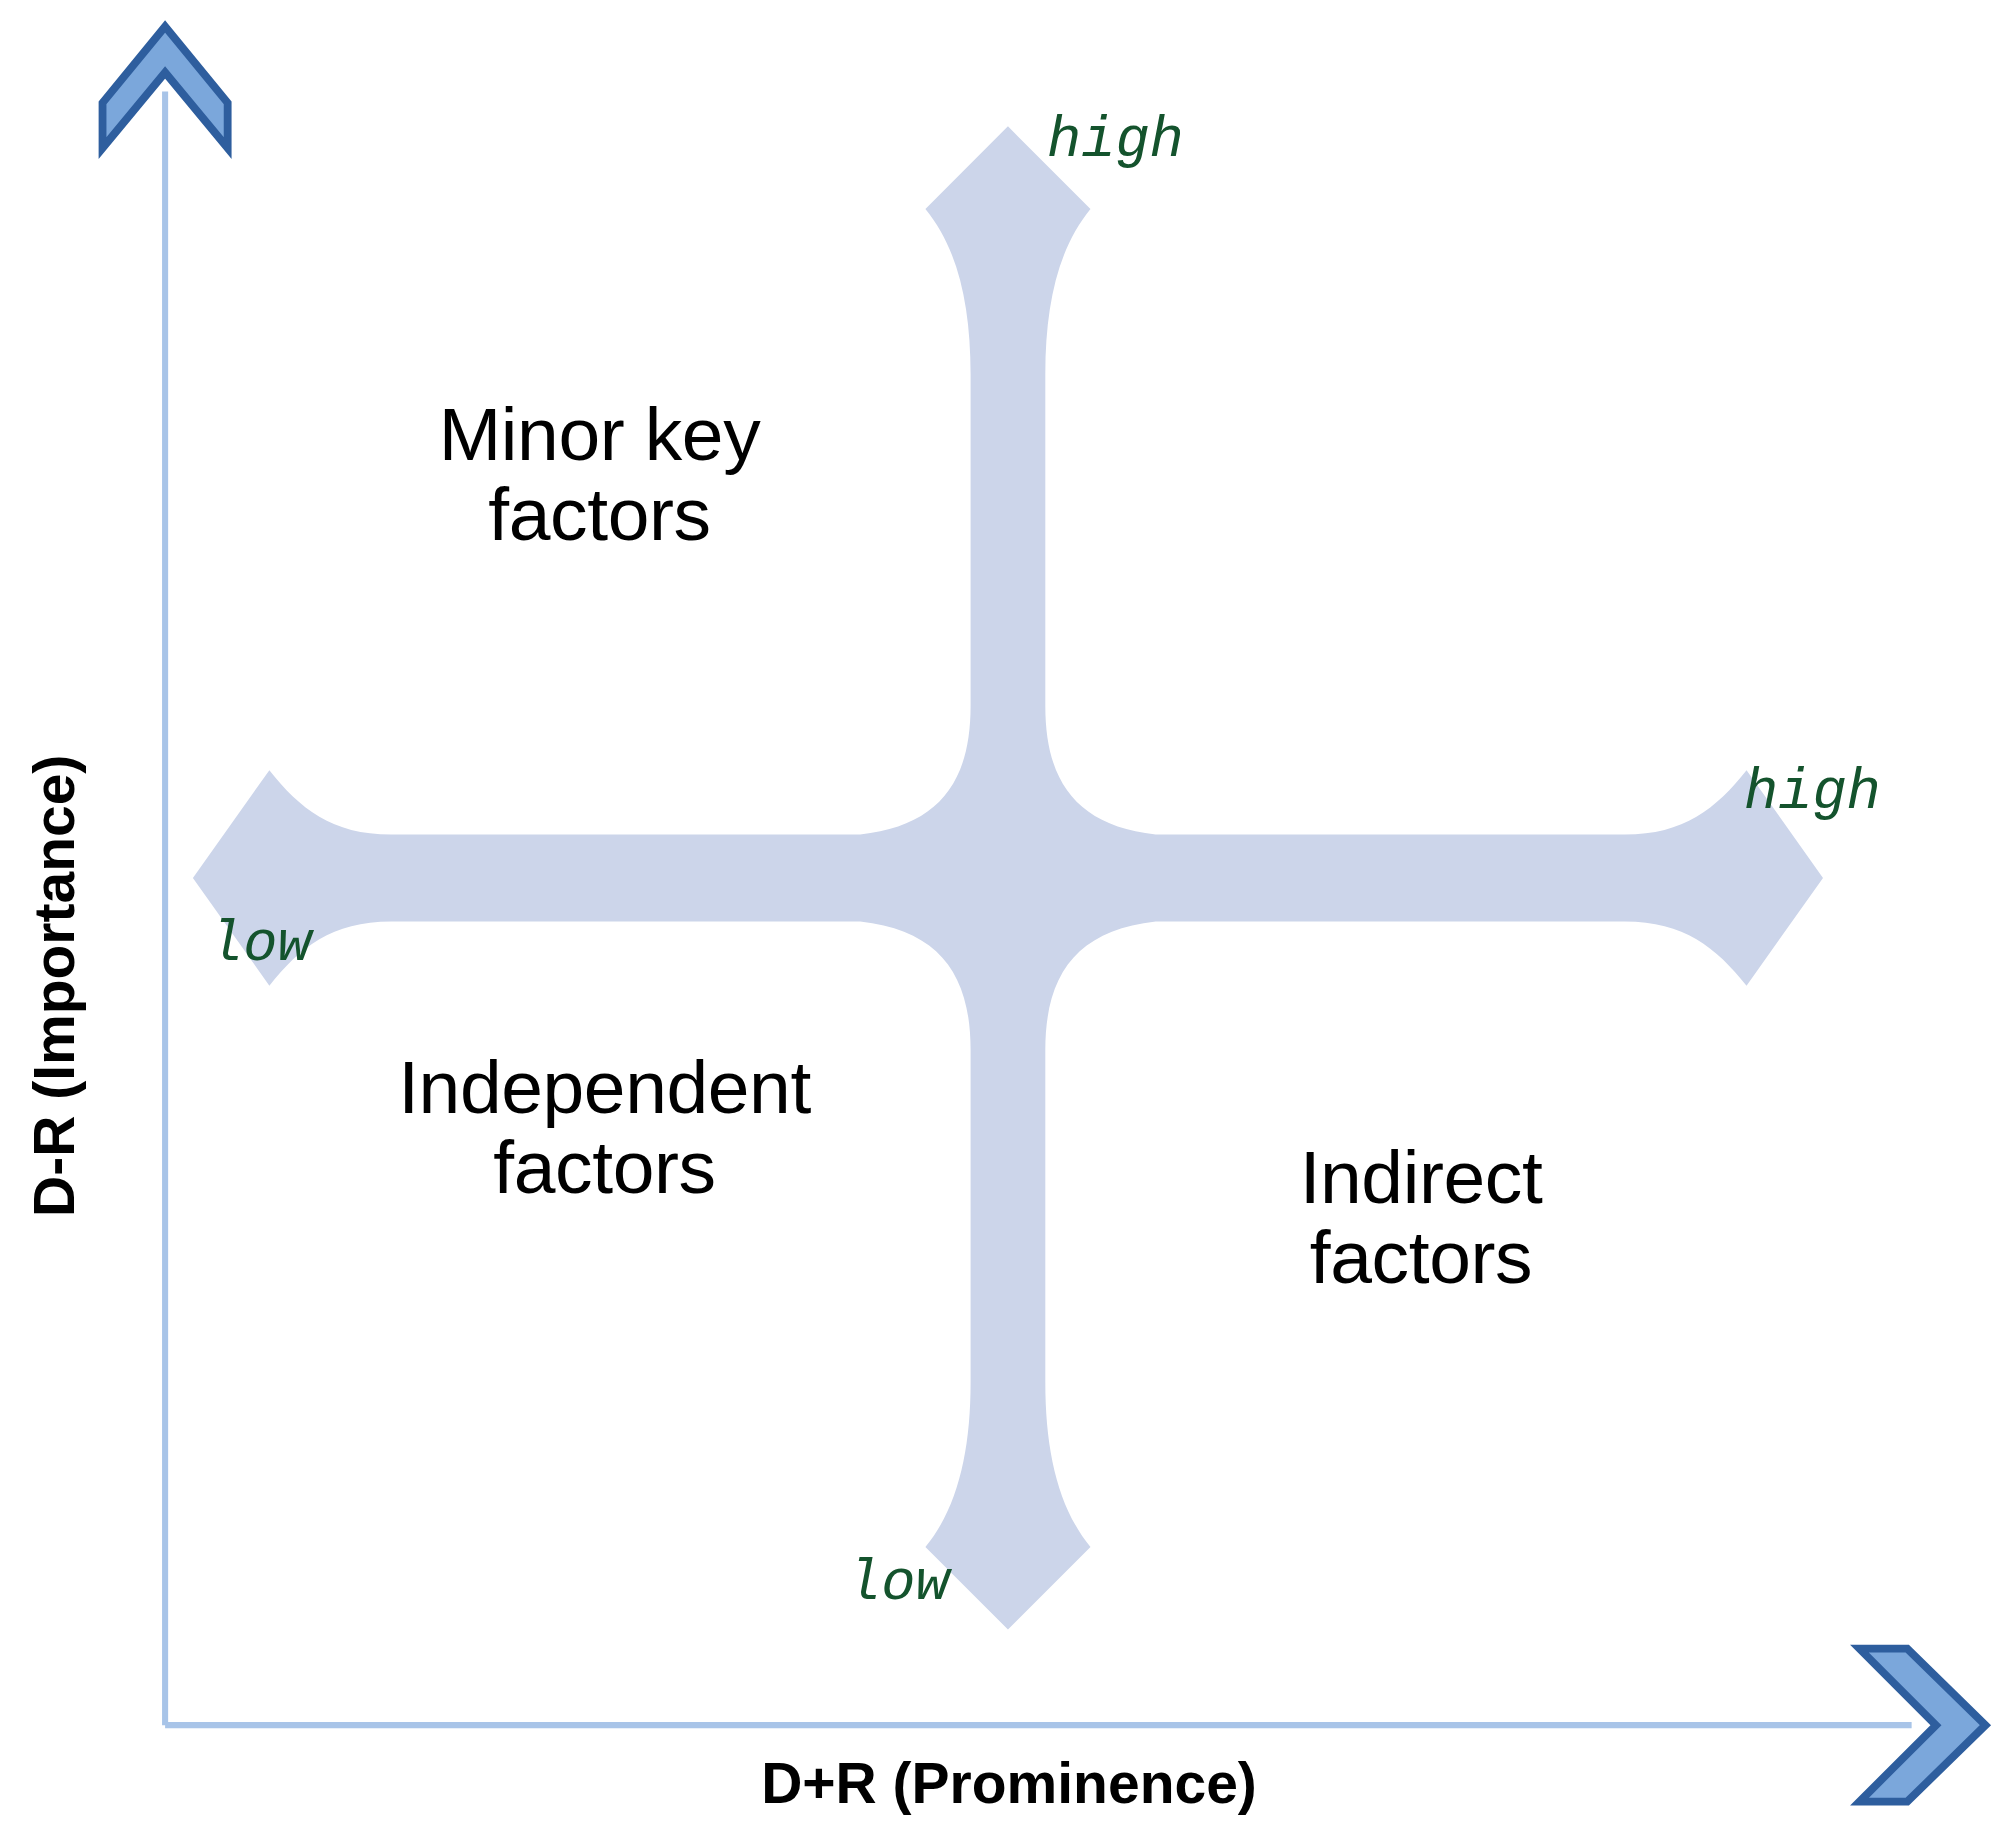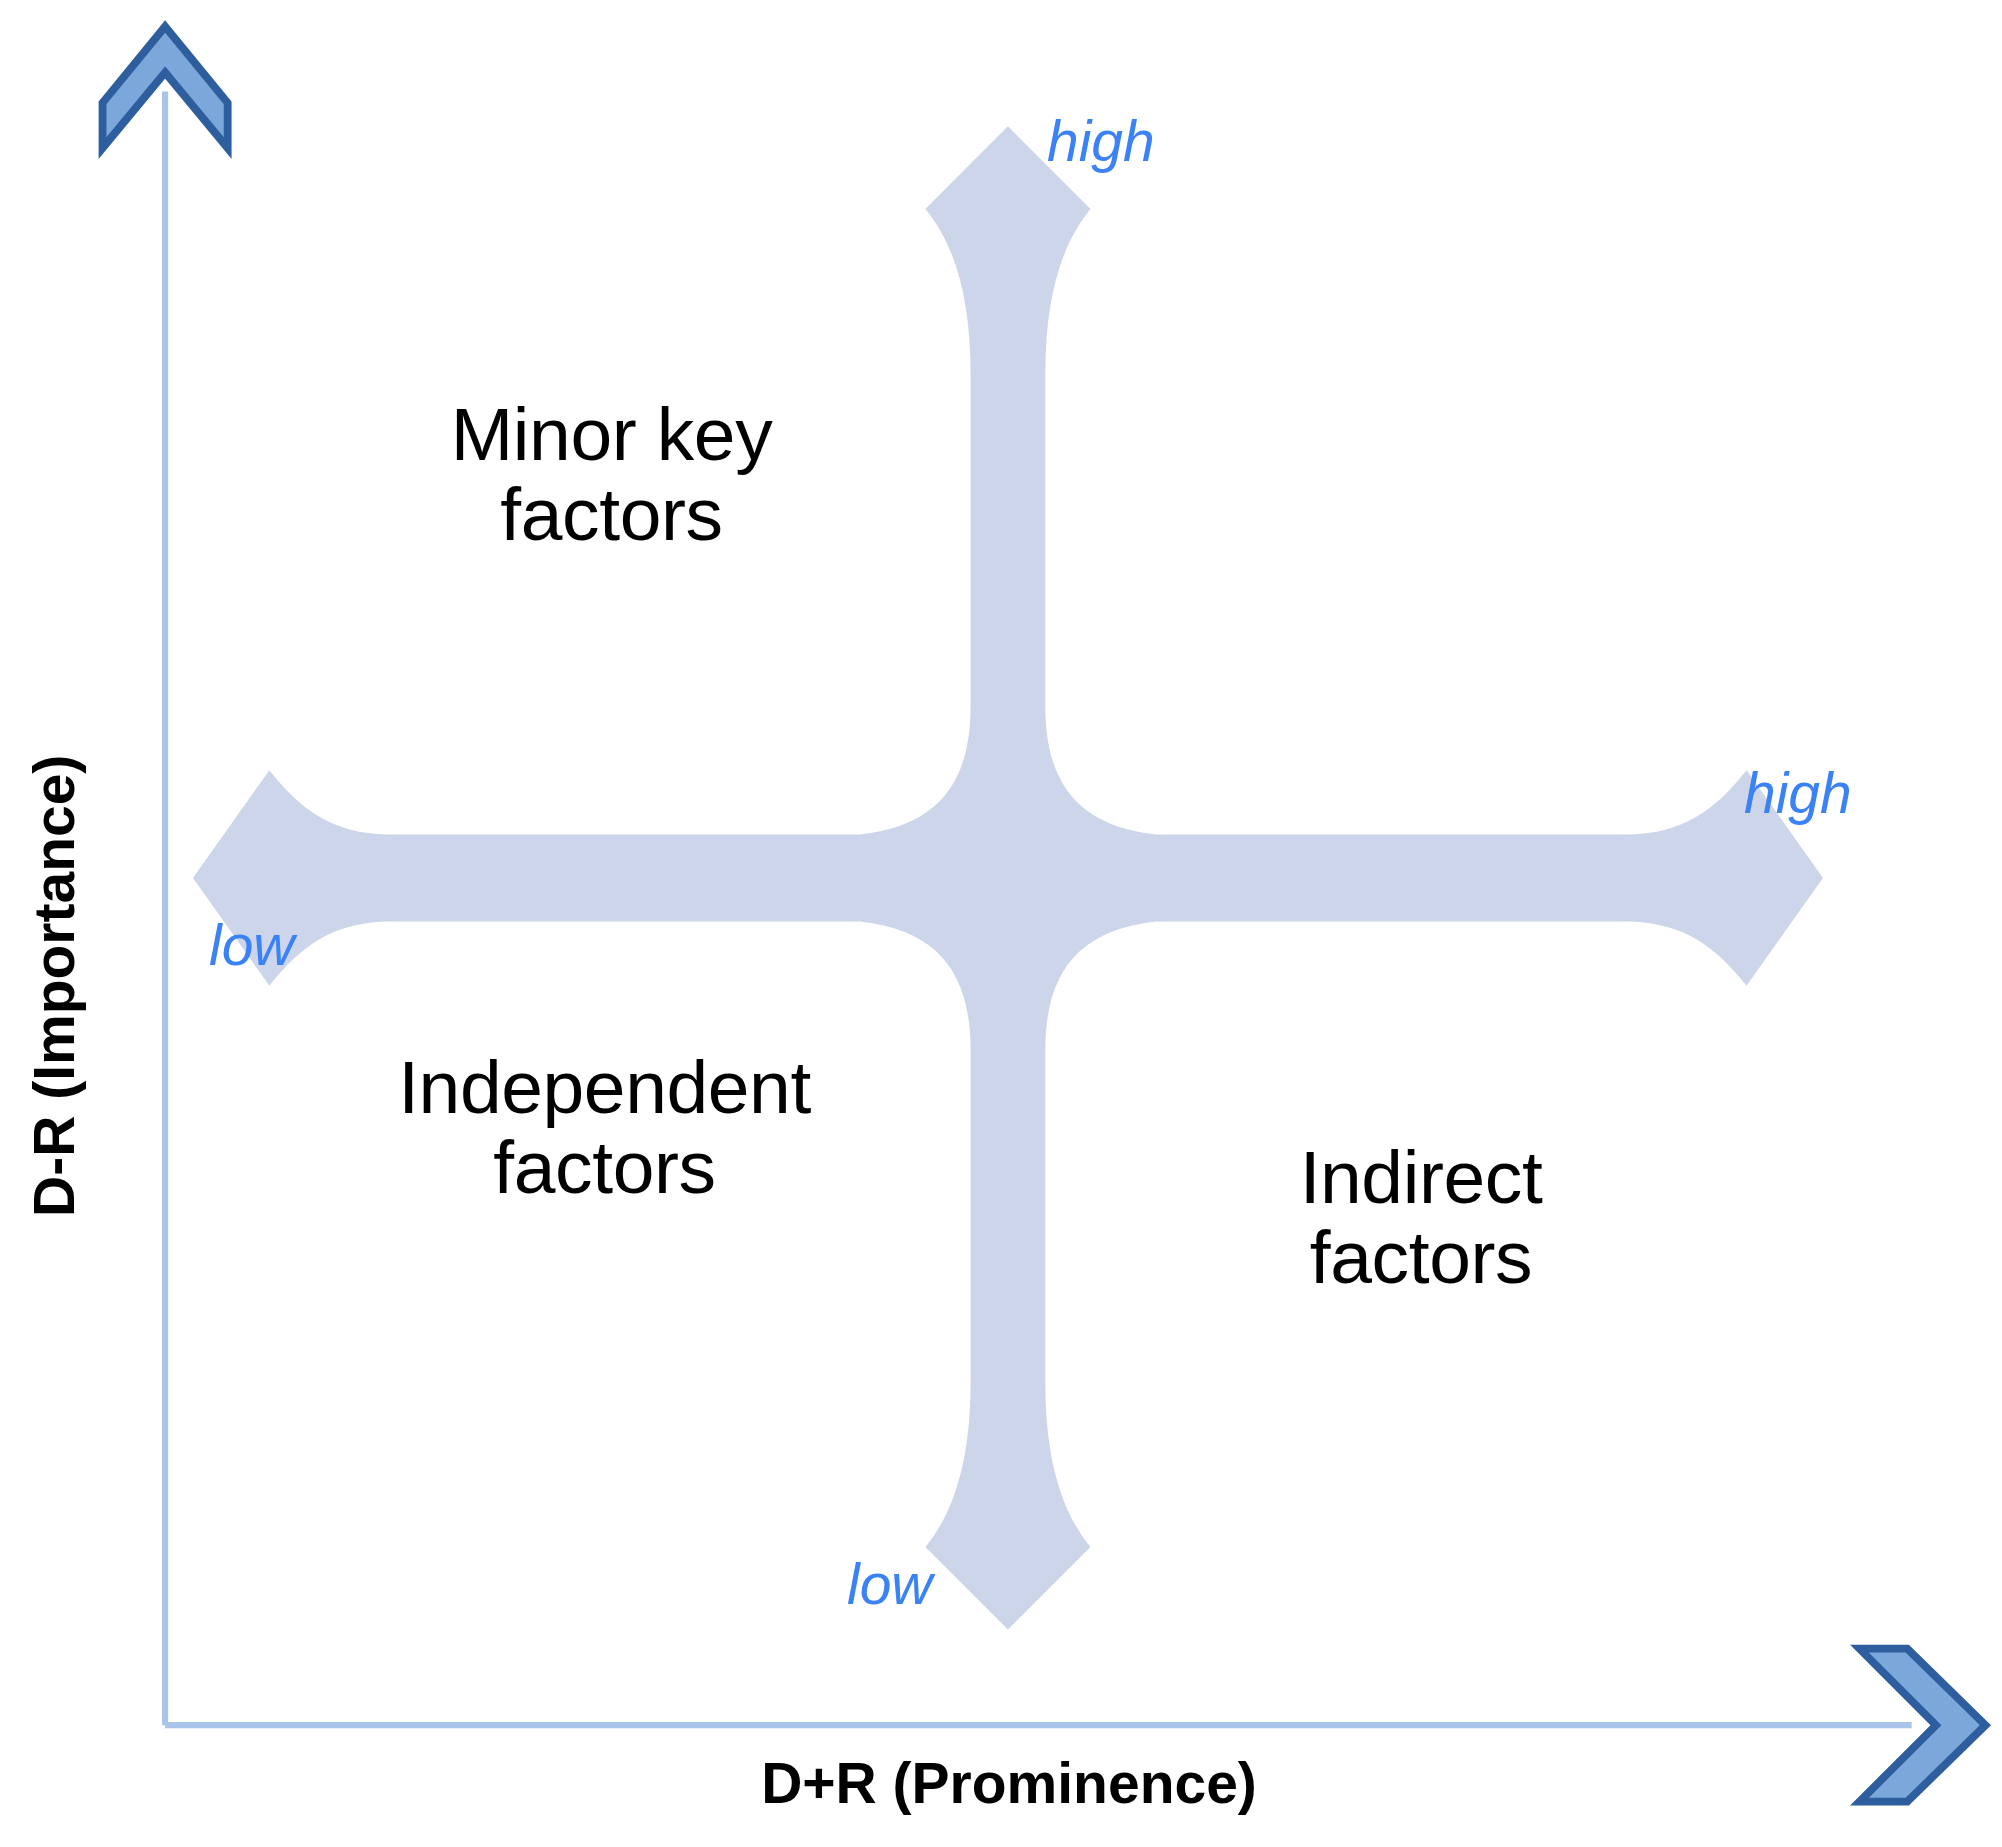--- a/index.html
+++ b/index.html
@@ -34,29 +34,29 @@
     color: #000000;
     font-family: "Liberation Sans", sans-serif;
     font-weight: 400;
     font-size: 75px;
     line-height: 1.06;
     text-align: center;
     white-space: pre-line;
     letter-spacing: -0.4px;
   }
 
-  #quad-minor-key   { left: 229px;  top: 395px;  width: 765px; }
+  #quad-minor-key   { left: 217px;  top: 395px;  width: 765px; }
   #quad-key         { left: 1052px; top: 448px;  width: 782px; }
   #quad-independent { left: 222px;  top: 1048px; width: 765px; }
   #quad-indirect    { left: 1030px; top: 1138px; width: 782px; }
 
   .scale-label {
     position: absolute;
-    color: #3b82f6;
-    font-family: Liberation Sans, sans-serif;
+    color: #14532d;
+    font-family: Liberation Mono, monospace;
     font-style: italic;
     font-weight: 400;
     font-size: 57px;
     line-height: 1;
     white-space: nowrap;
   }
   #scale-top-high    { left: 1047px; top: 113px;  }
   #scale-right-high  { left: 1744px; top: 765px;  }
   #scale-left-low    { left: 209px;  top: 917px; }
   #scale-bottom-low  { left: 847px;  top: 1556px; }

